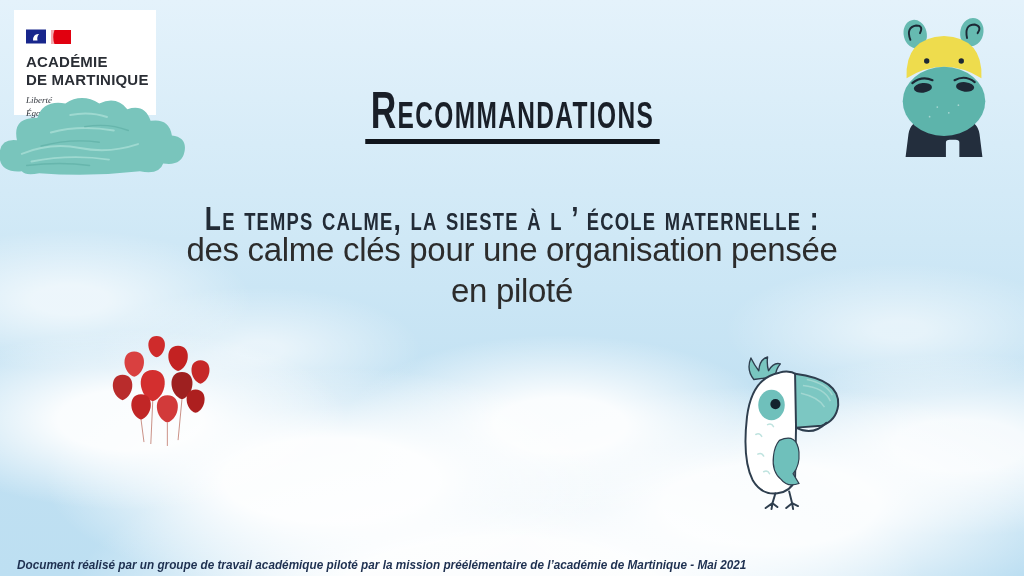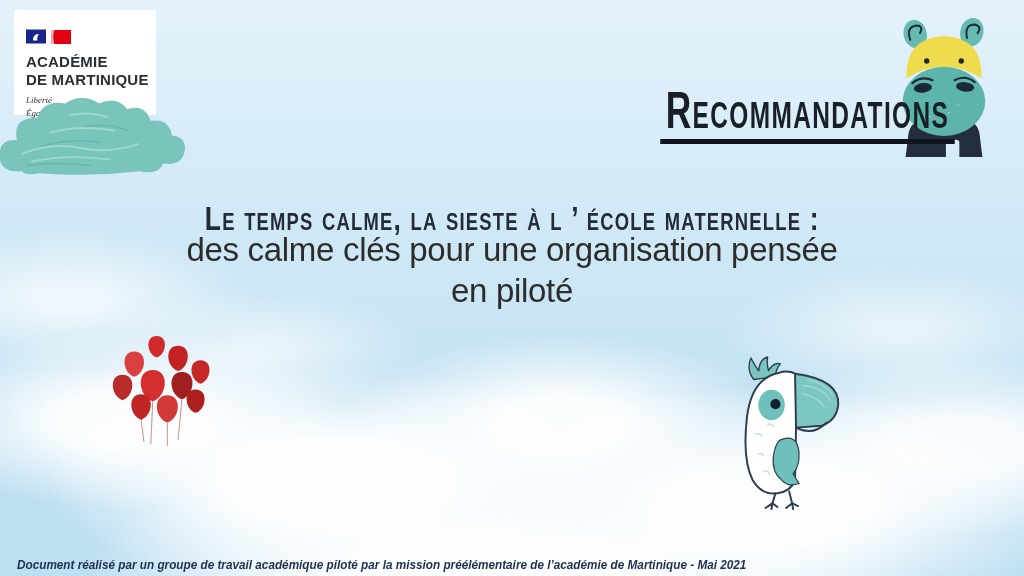--- a/index.html
+++ b/index.html
@@ -34,21 +34,21 @@
   .logo .acad { margin-top:8px; font-size:15px; font-weight:700; color:#2a2e35;
                 letter-spacing:.2px; line-height:1.18; }
   .logo .motto { margin-top:6px; font-family:"Liberation Serif", serif; font-style:italic;
                  font-size:9px; color:#34383f; line-height:1.35; }
 
   .sketch-cloud { position:absolute; left:-8px; top:86px; z-index:3; }
   .hippo  { position:absolute; left:891px; top:13px; }
   .balloons { position:absolute; left:106px; top:331px; }
   .bird   { position:absolute; left:738px; top:356px; }
 
-  .title-wrap { position:absolute; top:84px; left:0; right:0; text-align:right; z-index:4; }
+  .title-wrap { position:absolute; top:84px; left:0; right:0; text-align:center; z-index:4; }
   .title-inner {
     display:inline-block; transform:scaleX(.68); transform-origin:center top;
     font-size:52px; font-weight:700; font-variant:small-caps; letter-spacing:2px;
     color:#191f28; line-height:1; padding:0 8px 3px 8px;
     border-bottom:5px solid #10151c;
   }
 
   .subtitle-wrap { position:absolute; top:174px; left:0; right:0; text-align:center; z-index:4;margin-top:27px; }
   .subtitle-inner {
     display:inline-block; transform:scaleX(.8); transform-origin:center top;

